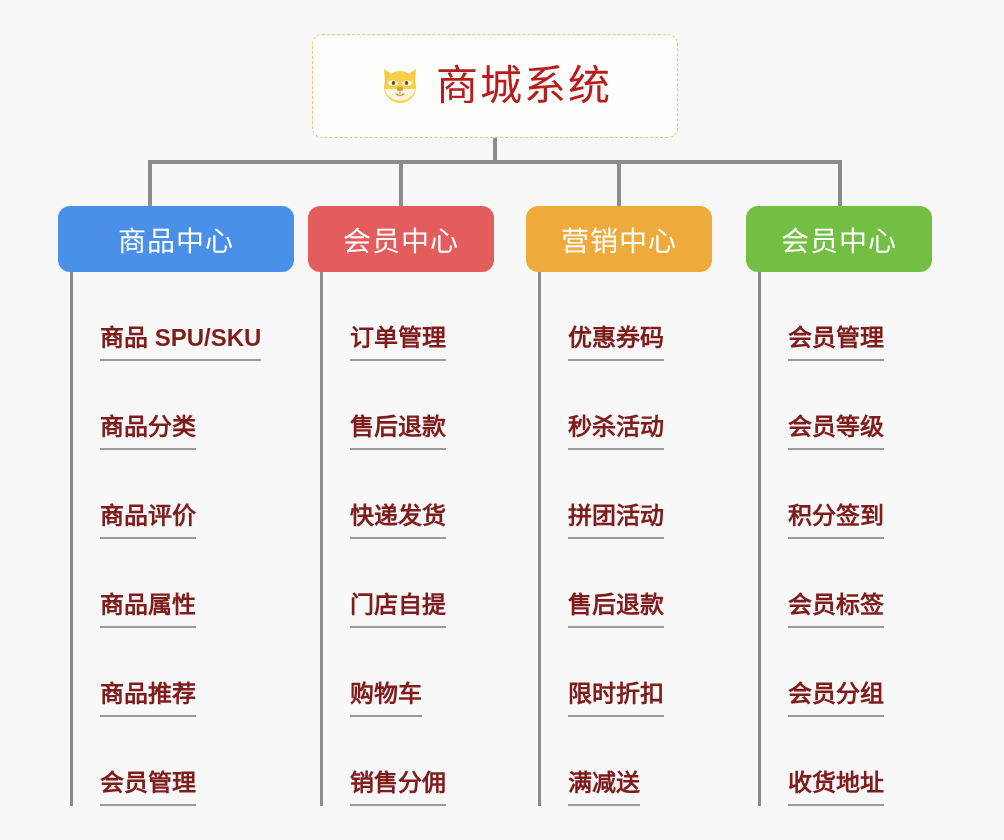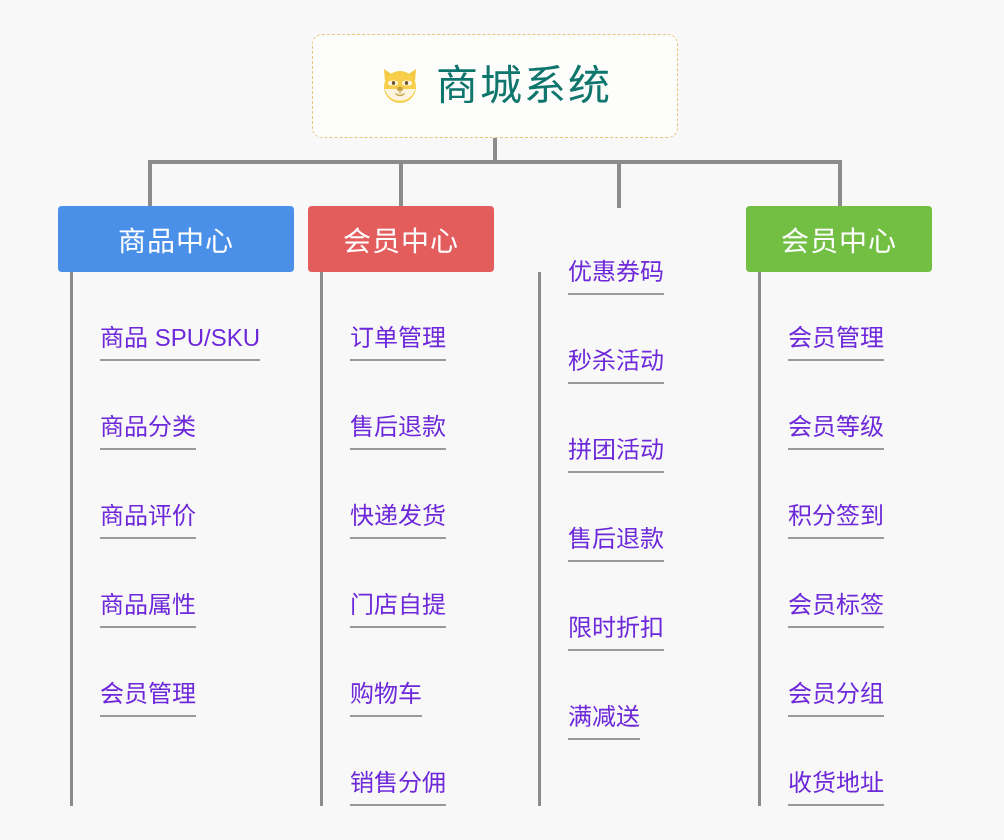--- a/index.html
+++ b/index.html
@@ -38,21 +38,21 @@
     gap: 14px;
   }
   .root-emoji {
     font-size: 40px;
     line-height: 1;
     display: block;
   }
   .root-emoji svg { display: block; }
   .root-title {
     font-size: 42px;
-    color: #0f766e;
+    color: #b91c1c;
     letter-spacing: 2px;
     line-height: 1;
     white-space: nowrap;
   }
 
   
   .conn {
     position: absolute;
     background: #8c8c8c;
   }
@@ -74,21 +74,21 @@
     height: 48px;
   }
 
   
   .column {
     position: absolute;
     top: 206px;
   }
   .col-header {
     height: 66px;
-    border-radius: 4px;
+    border-radius: 12px;
     display: flex;
     align-items: center;
     justify-content: center;
     color: #ffffff;
     font-size: 28px;
     letter-spacing: 1px;
     box-sizing: border-box;
   }
 
   
@@ -109,25 +109,26 @@
   .leaf {
     position: relative;
     height: 89px;
     display: flex;
     align-items: flex-end;
     padding-left: 42px;
     box-sizing: border-box;
   }
   .leaf-label {
     font-size: 24px;
-    color: #6d28d9;
+    color: #7f1d1d;
     line-height: 1.1;
     padding-bottom: 8px;
     border-bottom: 2px solid #9a9a9a;
     white-space: nowrap;
+    font-weight: bold;
   }
 
   
   #col-0 { left: 58px; width: 236px; }
   #col-1 { left: 308px; width: 186px; }
   #col-2 { left: 526px; width: 186px; }
   #col-3 { left: 746px; width: 186px; }
 
   #col-0 .col-header { background: #4a90e8; }
   #col-1 .col-header { background: #e35d5d; }
@@ -180,20 +181,23 @@
       <li class="leaf">
           <span class="leaf-label">商品分类</span>
         </li>
       <li class="leaf">
           <span class="leaf-label">商品评价</span>
         </li>
       <li class="leaf">
           <span class="leaf-label">商品属性</span>
         </li>
       <li class="leaf">
+          <span class="leaf-label">商品推荐</span>
+        </li>
+      <li class="leaf">
           <span class="leaf-label">会员管理</span>
         </li>
     </ul>
   </div>
 
   <div class="column" id="col-1">
     <div class="col-header">会员中心</div>
     <div class="trunk" style="height: 534px;"></div>
     <ul class="leaf-list">
       <li class="leaf">
@@ -211,20 +215,21 @@
       <li class="leaf">
           <span class="leaf-label">购物车</span>
         </li>
       <li class="leaf">
           <span class="leaf-label">销售分佣</span>
         </li>
     </ul>
   </div>
 
   <div class="column" id="col-2">
+    <div class="col-header">营销中心</div>
     <div class="trunk" style="height: 534px;"></div>
     <ul class="leaf-list">
       <li class="leaf">
           <span class="leaf-label">优惠券码</span>
         </li>
       <li class="leaf">
           <span class="leaf-label">秒杀活动</span>
         </li>
       <li class="leaf">
           <span class="leaf-label">拼团活动</span>

